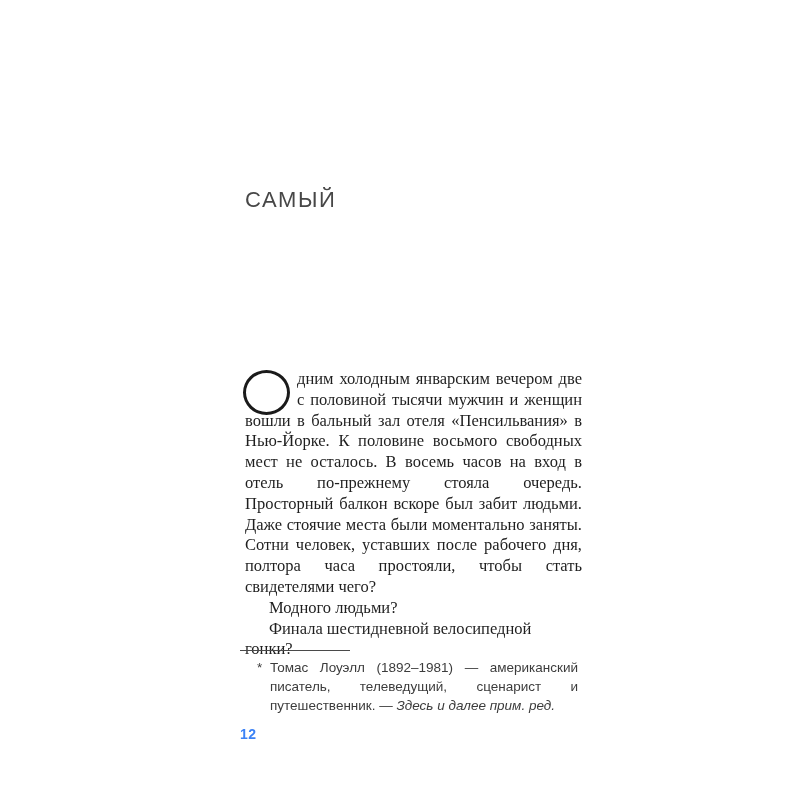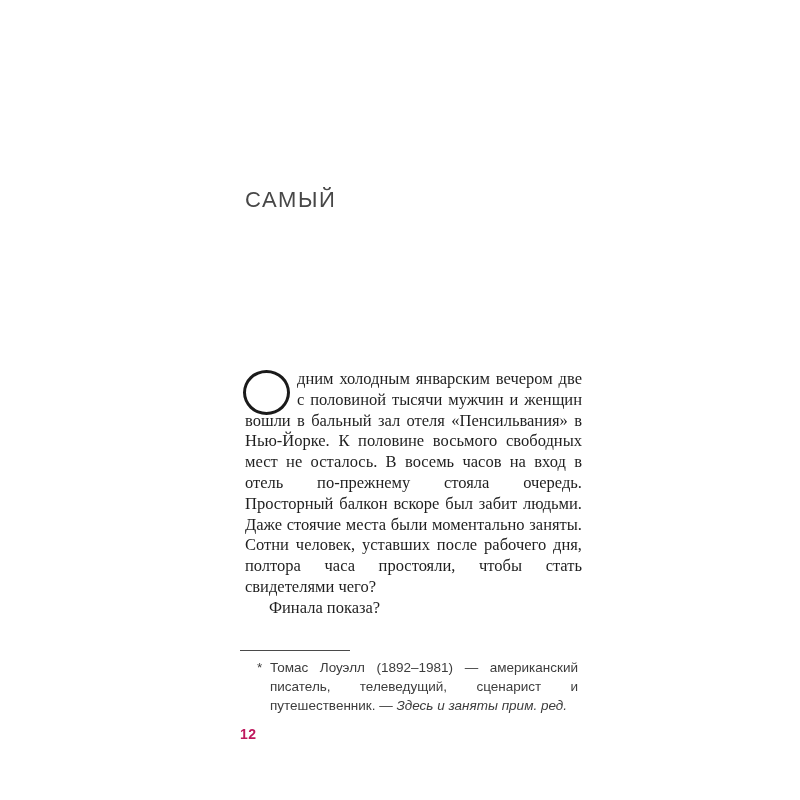--- a/index.html
+++ b/index.html
@@ -130,46 +130,47 @@
   }
 
   
   .page-number {
     position: absolute;
     top: 726px;
     left: 240px;
     font-family: "Liberation Sans", "DejaVu Sans", sans-serif;
     font-weight: 700;
     font-size: 14px;
-    color: #be185d;
+    color: #3b82f6;
     letter-spacing: 0.5px;
   }
 </style>
 </head>
 <body>
 
 <div class="book-page">
 
   <div class="title-block">
     <div>САМЫЙ</div>
   </div>
 
 
   <div class="body-text">
     <p>
       <span class="dropcap">
         <span class="ring"></span>
         <span class="letter">О</span>
       </span><span>дним холодным январским вечером две с половиной тысячи мужчин и женщин вошли в бальный зал отеля «Пенсильвания» в Нью-Йорке. К половине восьмого свободных мест не осталось. В восемь часов на вход в отель по-прежнему стояла очередь. Просторный балкон вскоре был забит людьми. Даже стоячие места были моментально заняты. Сотни человек, уставших после рабочего дня, полтора часа простояли, чтобы стать свидетелями чего?</span>
     </p>
-    <p class="indented">Финала показа?</p>
+    <p class="indented">Модного людьми?</p>
+    <p class="indented">Финала шестидневной велосипедной гонки?</p>
   </div>
 
   <div class="footnote">
     <div class="footnote-rule"></div>
     <div class="footnote-body">
-      <span class="footnote-marker">*</span><span>Томас Лоуэлл (1892–1981) — американский писатель, телеведущий, сценарист и путешественник. — </span><span class="footnote-italic">Здесь и заняты прим. ред.</span>
+      <span class="footnote-marker">*</span><span>Томас Лоуэлл (1892–1981) — американский писатель, телеведущий, сценарист и путешественник. — </span><span class="footnote-italic">Здесь и далее прим. ред.</span>
     </div>
   </div>
 
   <div class="page-number">12</div>
 
 </div>
 
 </body></html>

